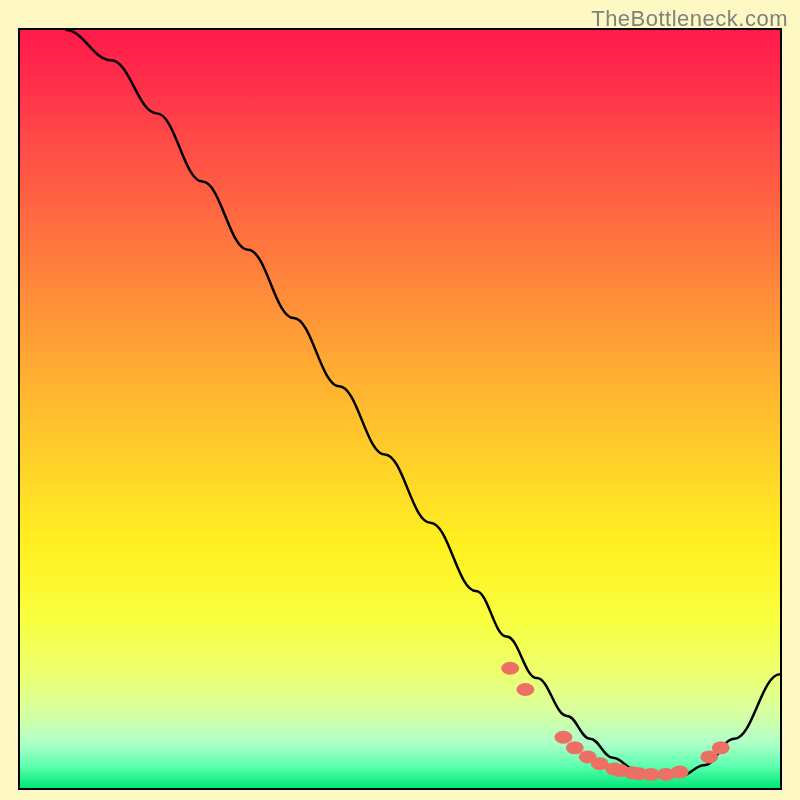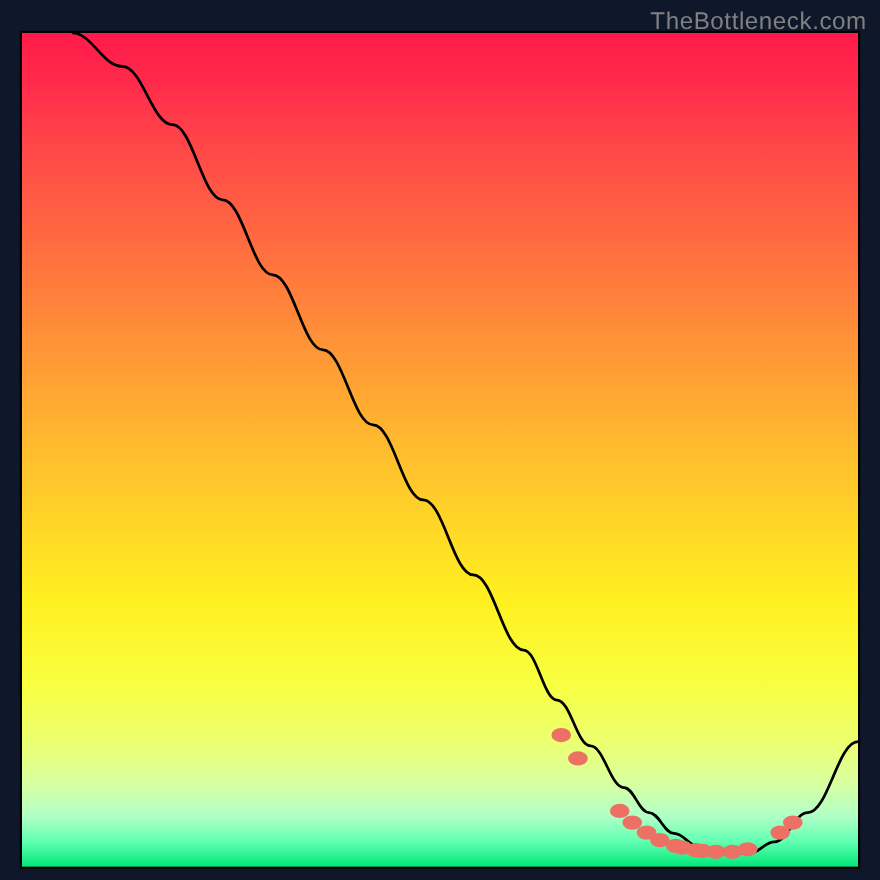--- a/index.html
+++ b/index.html
@@ -1,17 +1,17 @@
 <!DOCTYPE html>
 <html><head>
 <meta charset="utf-8">
 <style>
   * { margin: 0; padding: 0; box-sizing: border-box; }
   body { width: 800px; height: 800px; overflow: hidden; font-family: Arial, sans-serif; }
-  .chart-container { position: relative; width: 800px; height: 800px; background: #0f172a; }
+  .chart-container { position: relative; width: 800px; height: 800px; background: #fef9c3; }
   .watermark { position: absolute; top: 6px; right: 12px; color: #808080; font-size: 22px; font-weight: normal; letter-spacing: 0.5px; z-index: 10; }
   .plot-area { position: absolute; left: 18px; top: 28px; width: 764px; height: 762px; border: 2px solid #000; overflow: hidden; }
   .gradient-bg { position: absolute; inset: 0; background: linear-gradient(to bottom,
     #ff1a4a 0%,
     #ff2b4b 6%,
     #ff4848 14%,
     #ff6b40 25%,
     #ff8f38 36%,
     #ffb330 47%,
     #ffd428 58%,

